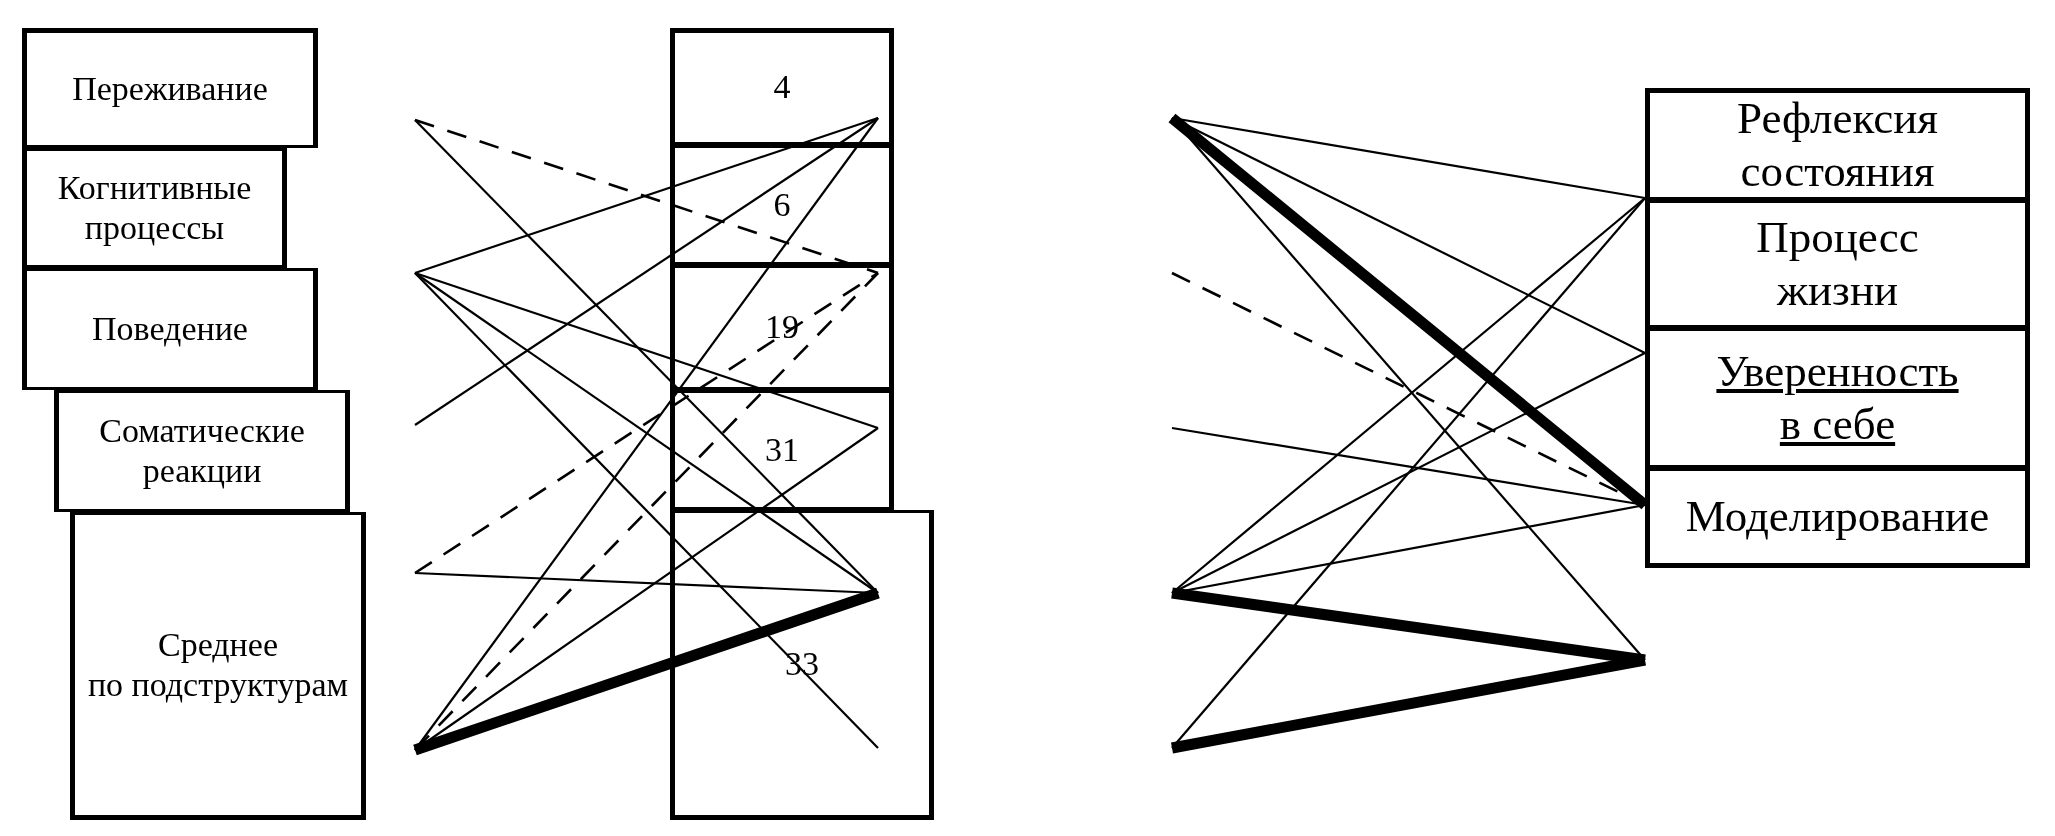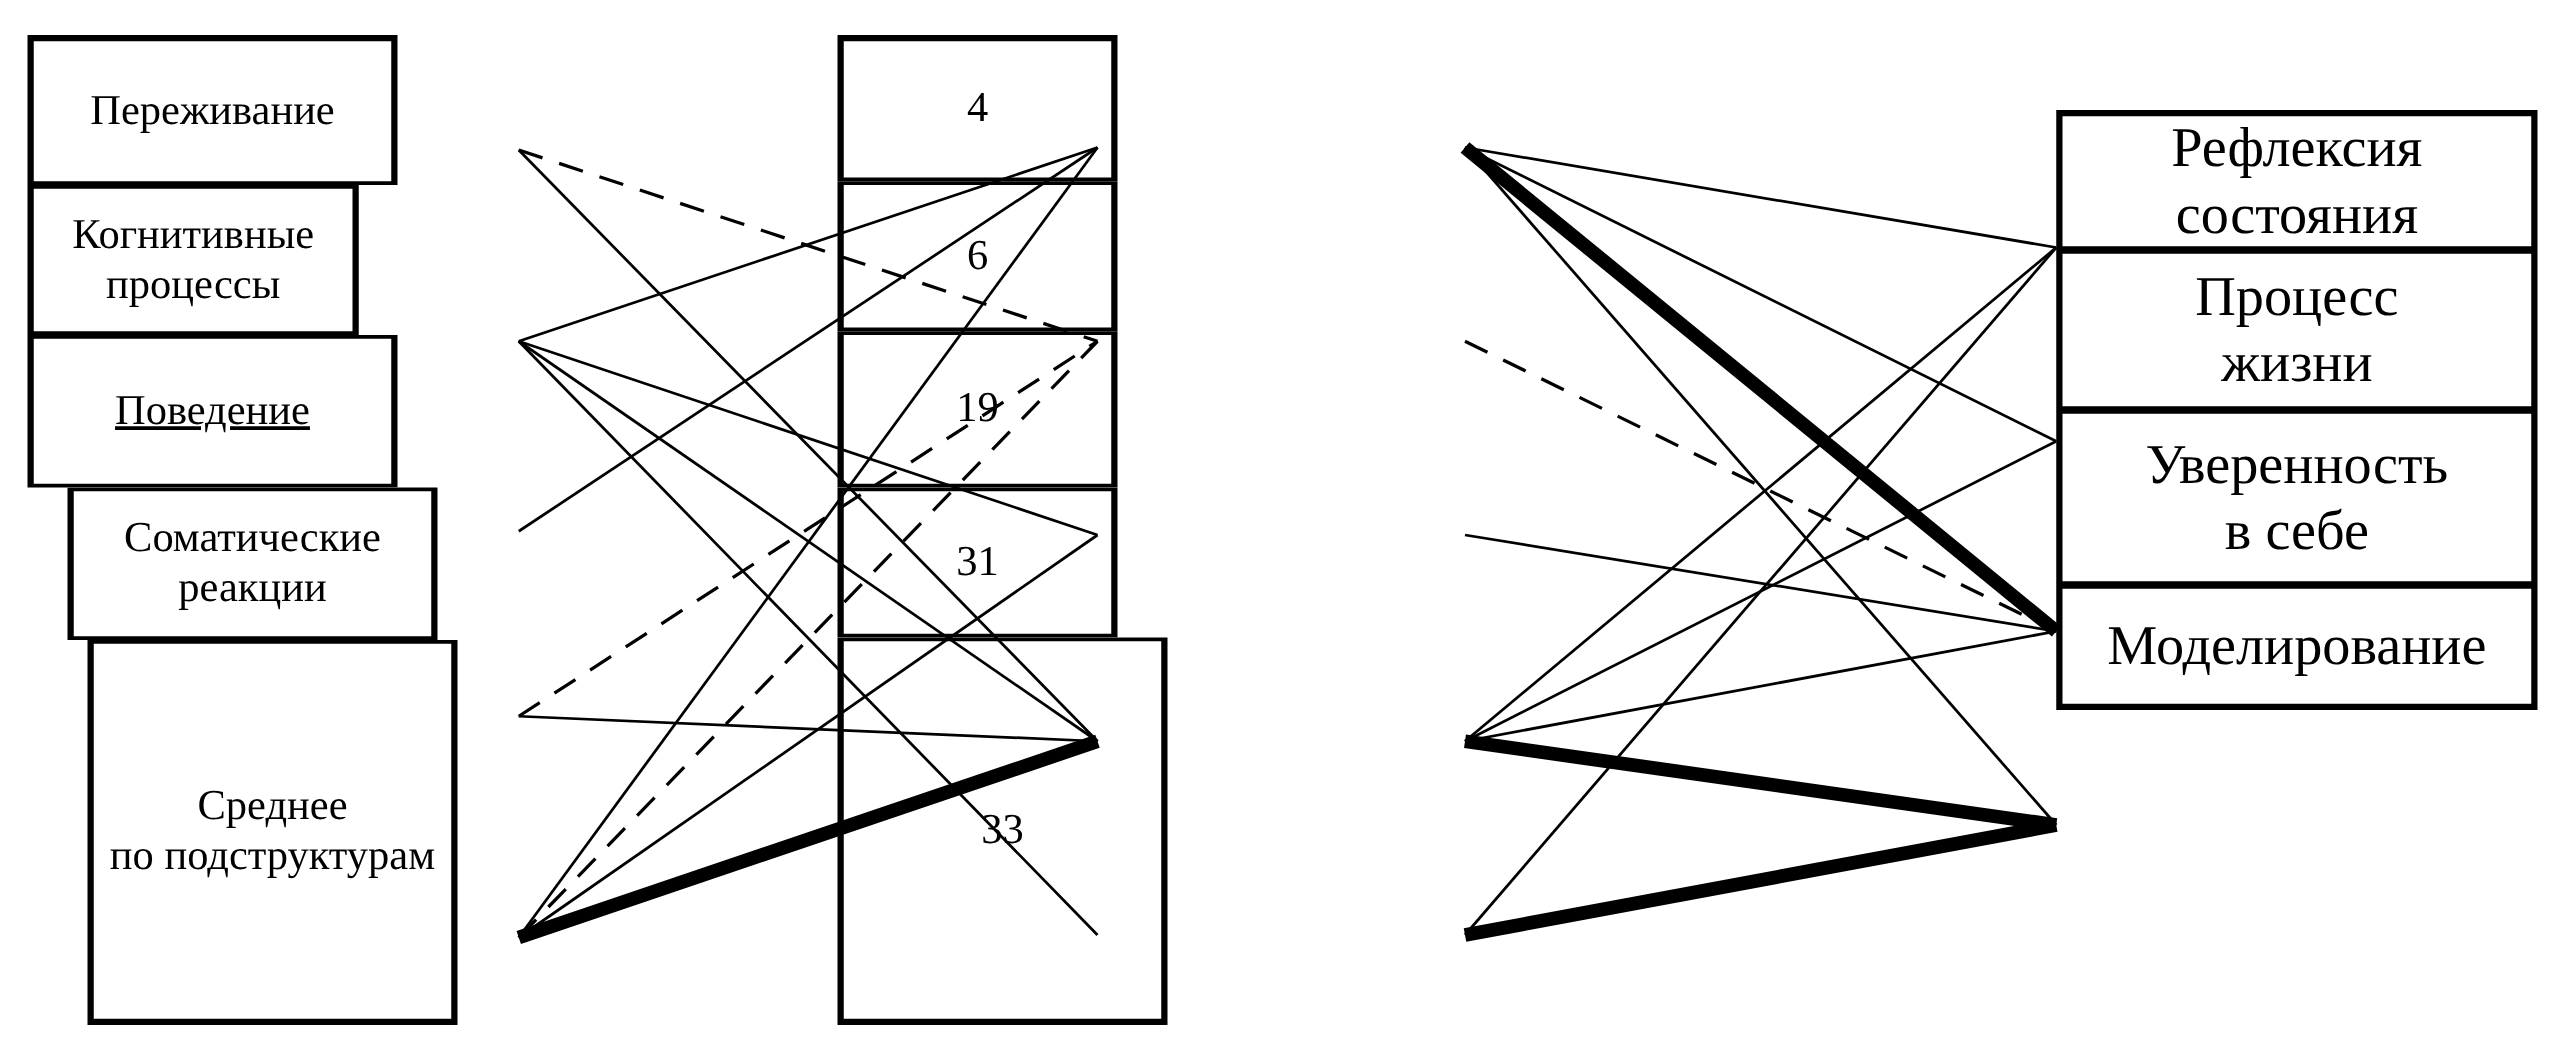--- a/index.html
+++ b/index.html
@@ -48,21 +48,21 @@
 <div id="stage">
 
   <div class="col left-col">
     <div class="node stacked-top" style="left:22px; top:28px; width:296px; height:120px;">
       <span class="node-label">Переживание</span>
     </div>
     <div class="node stacked-mid" style="left:22px; top:148px; width:265px; height:120px;">
       <span class="node-label">Когнитивные
 процессы</span>
     </div>
-    <div class="node stacked-mid" style="left:22px; top:268px; width:296px; height:122px;text-decoration:underline;">
+    <div class="node stacked-mid" style="left:22px; top:268px; width:296px; height:122px;">
       <span class="node-label">Поведение</span>
     </div>
     <div class="node stacked-mid" style="left:22px; top:390px; width:296px; height:122px;margin-left:32px;">
       <span class="node-label">Соматические
 реакции</span>
     </div>
     <div class="node stacked-bot" style="left:22px; top:512px; width:296px; height:308px;margin-left:48px;">
       <span class="node-label">Среднее
 по подструктурам</span>
     </div>
@@ -88,21 +88,21 @@
 
   <div class="col right-col">
     <div class="node stacked-top" style="left:1645px; top:88px; width:385px; height:112px;">
       <span class="node-label">Рефлексия
 состояния</span>
     </div>
     <div class="node stacked-mid" style="left:1645px; top:200px; width:385px; height:128px;">
       <span class="node-label">Процесс
 жизни</span>
     </div>
-    <div class="node stacked-mid" style="left:1645px; top:328px; width:385px; height:140px;">
+    <div class="node stacked-mid" style="left:1645px; top:328px; width:385px; height:140px;text-decoration:underline;">
       <span class="node-label">Уверенность
 в себе</span>
     </div>
     <div class="node stacked-bot" style="left:1645px; top:468px; width:385px; height:100px;">
       <span class="node-label">Моделирование</span>
     </div>
   </div>
 
   <svg id="edges" viewBox="0 0 2055 836">
 

